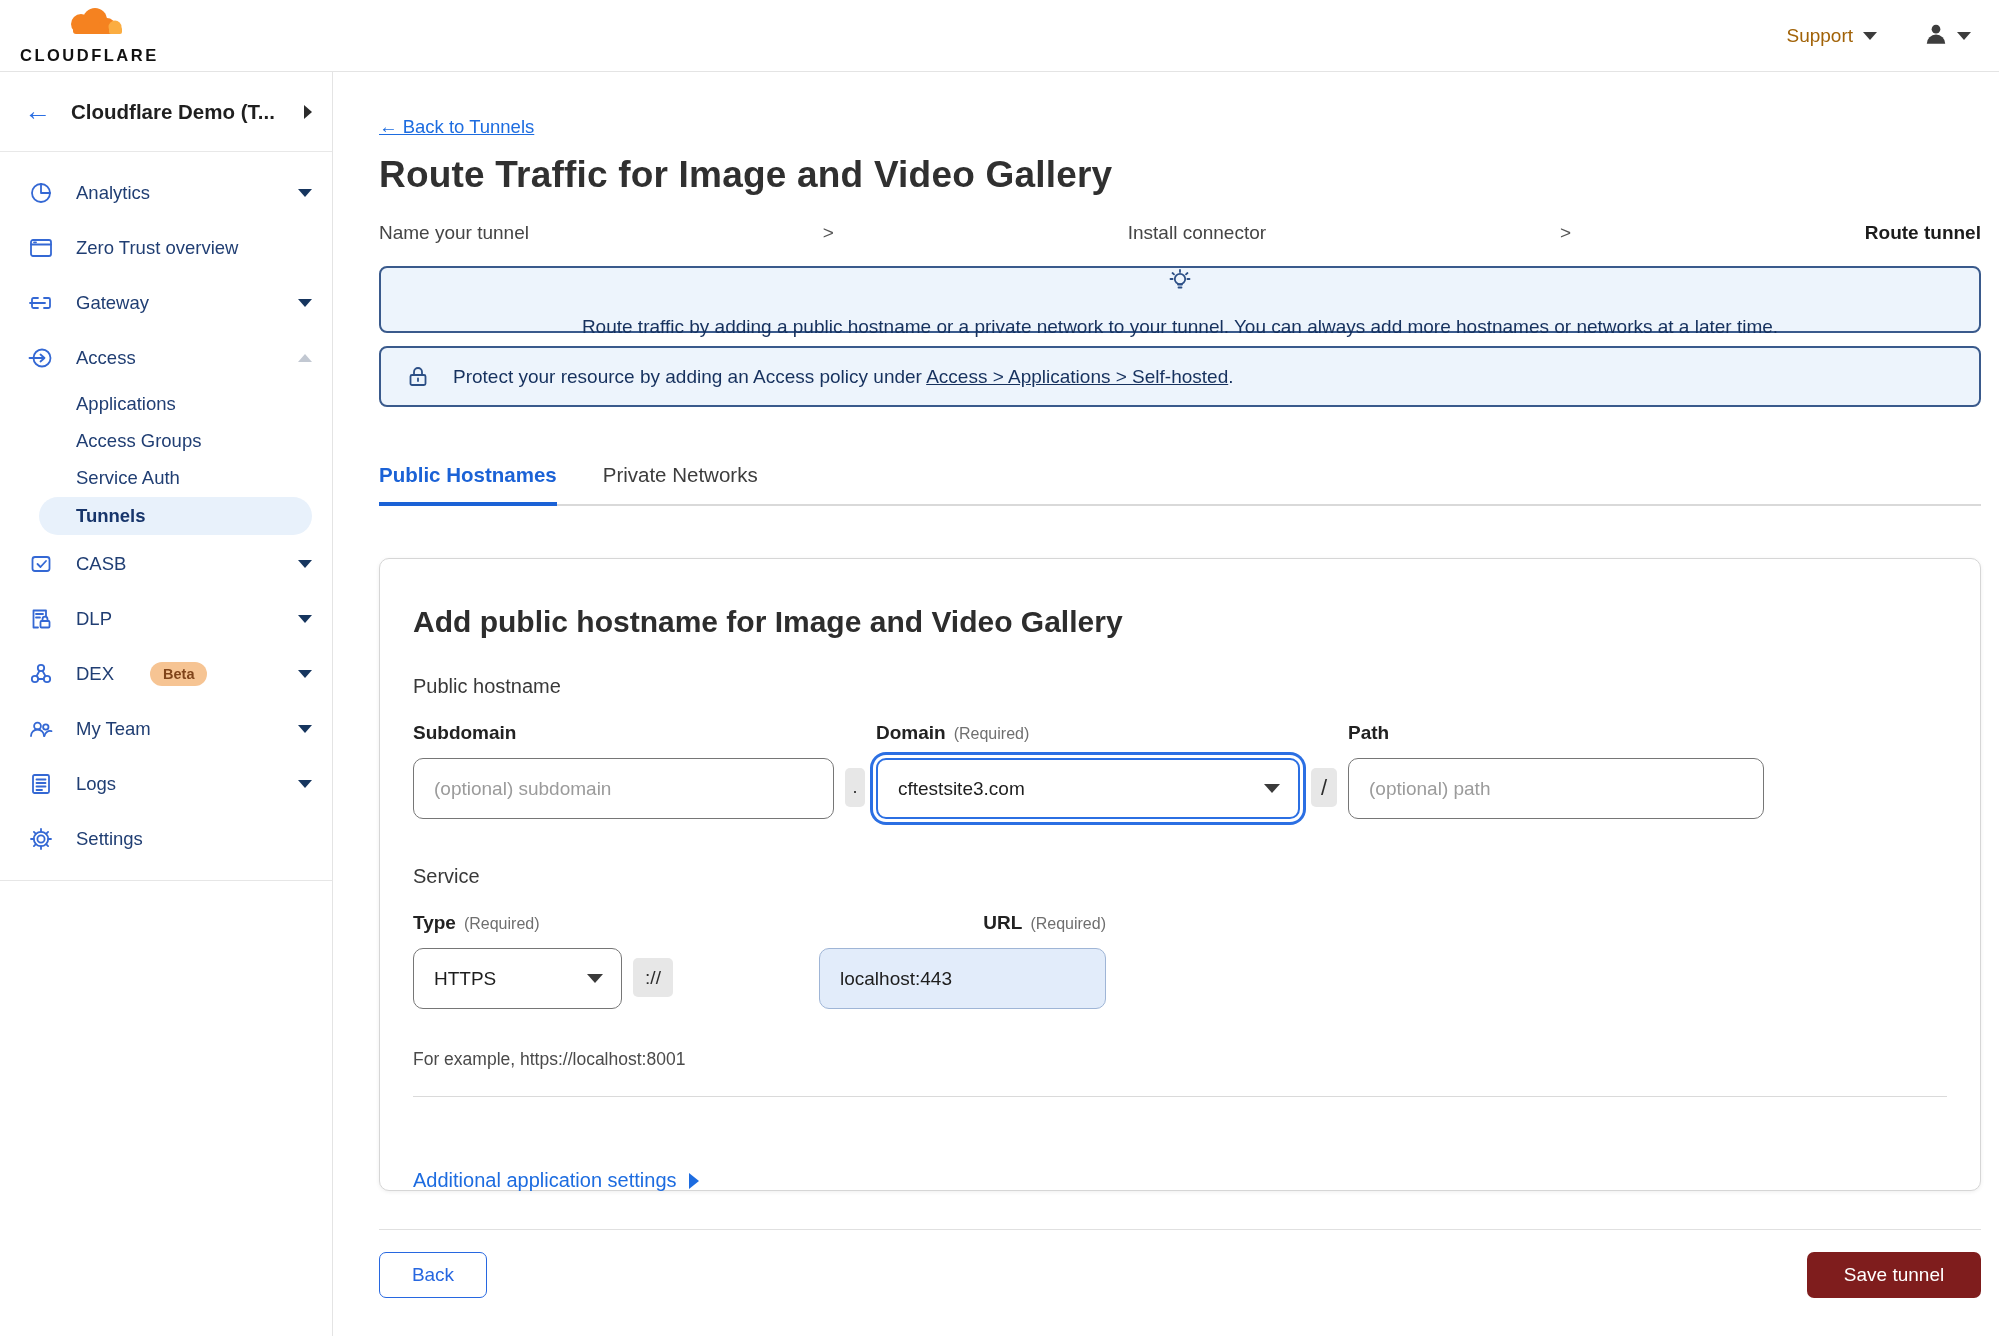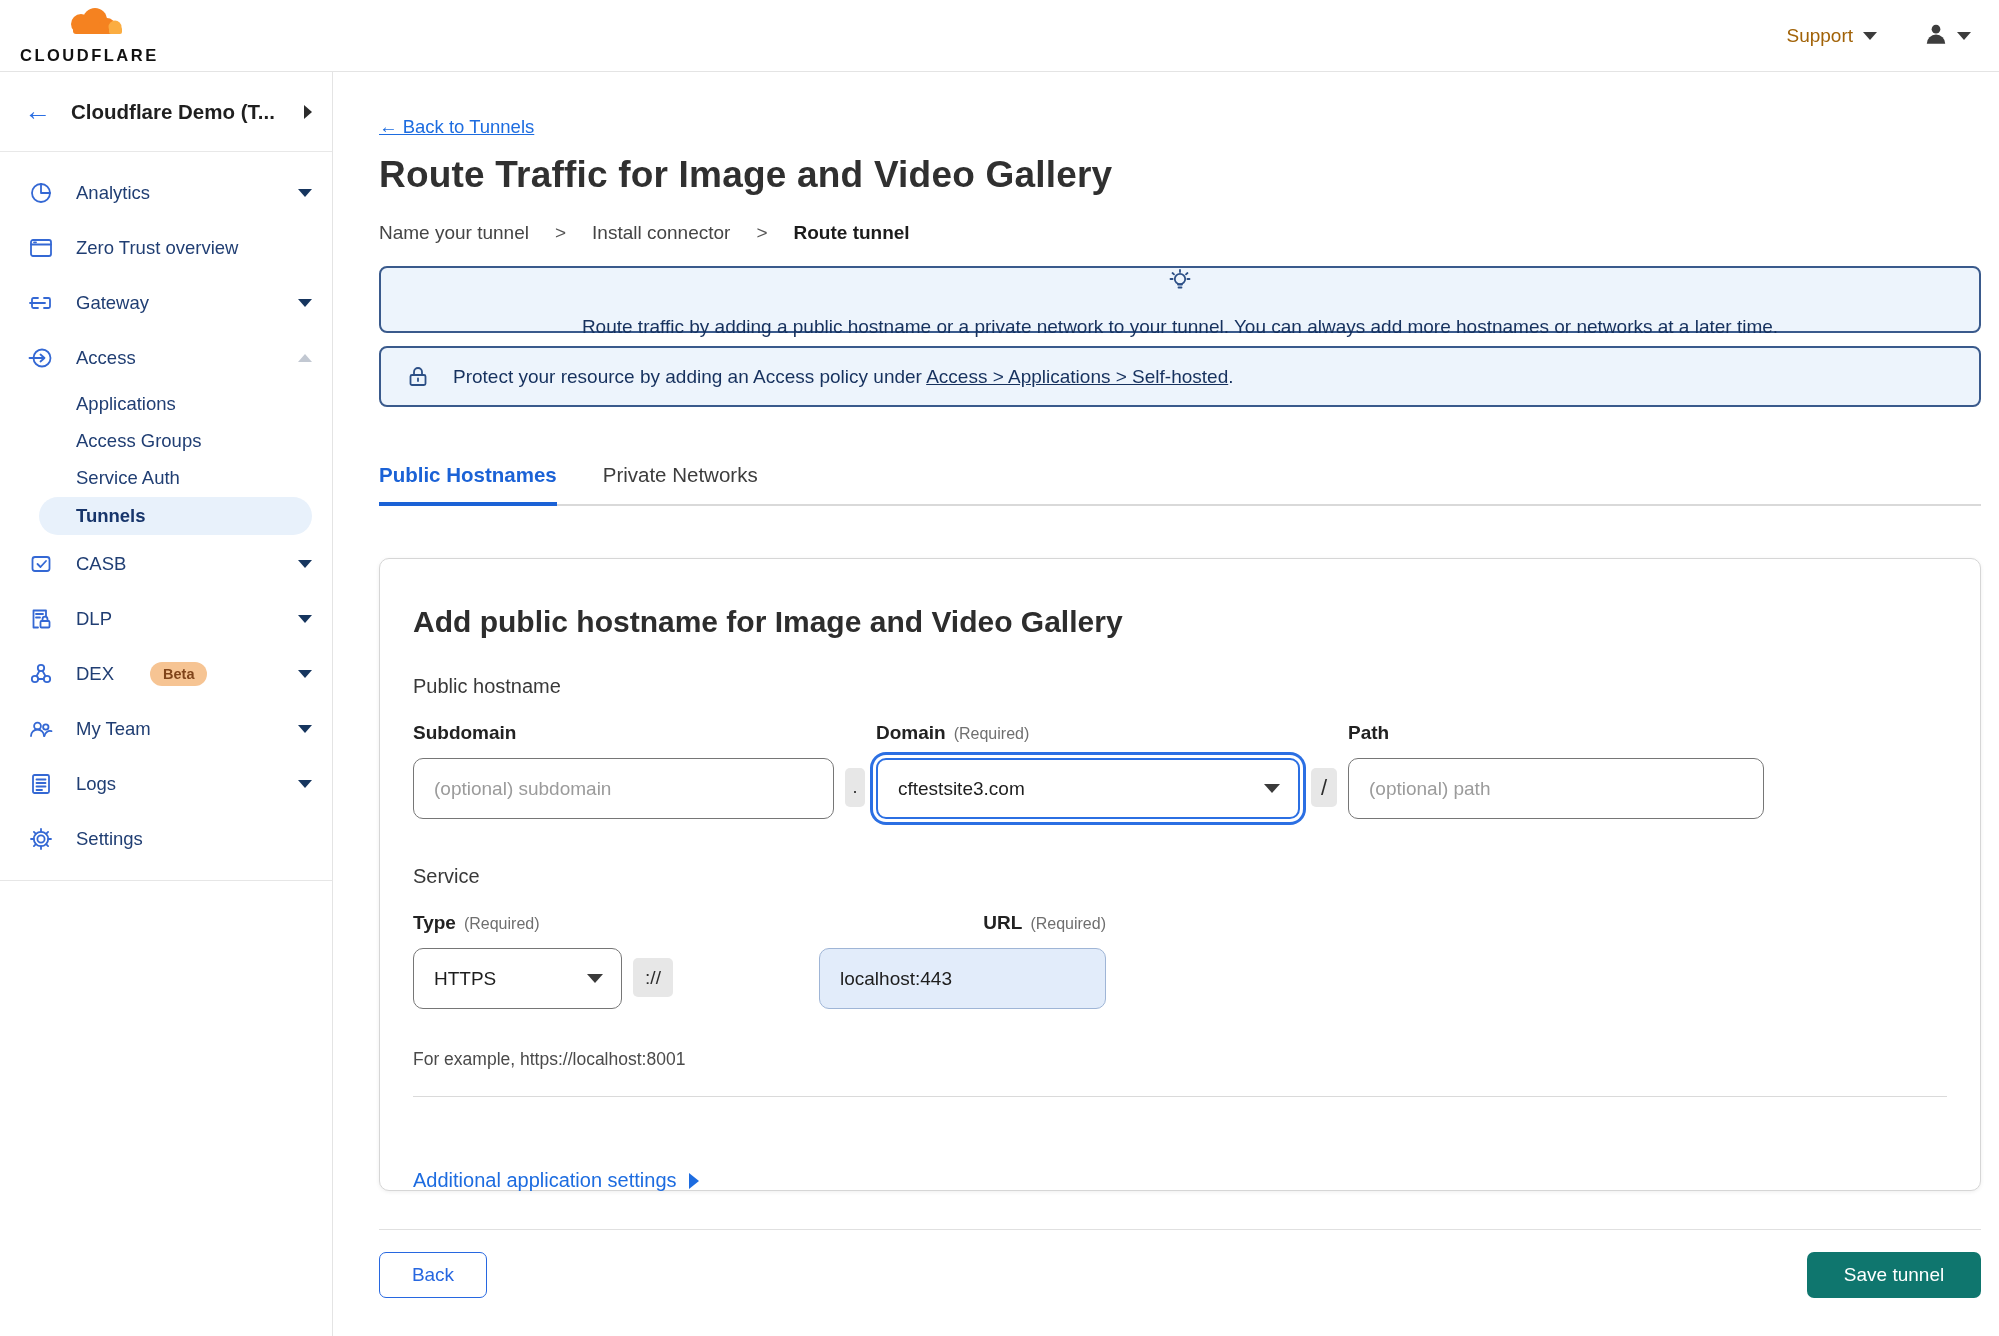--- a/index.html
+++ b/index.html
@@ -32,21 +32,21 @@
   .beta-badge { margin-left:14px; background:#f6c493; color:#80441a; font-size:14.5px; font-weight:600; padding:4px 13px; border-radius:13px; }
   .side-divider { margin-top:14px; border-top:1px solid #e6e6e6; }
   .icon-26 { width:26px; height:26px; flex:0 0 26px; }
   .icon-26 svg { display:block; }
 
   
   .main { position:absolute; top:72px; left:333px; right:0; bottom:0; padding:44px 0 0 46px; background:#fff; }
   .content { width:1602px; }
   .back-link { display:inline-block; color:#1d6ce0; font-size:18.5px; text-decoration:underline; cursor:pointer; }
   h1.page-title { margin-top:16px; font-size:37px; font-weight:700; color:#303030; letter-spacing:.2px; }
-  .breadcrumb { margin-top:26px; display:flex; align-items:center; gap:26px; font-size:19px; color:#454545; }
+  .breadcrumb { margin-top:26px; display:flex; align-items:center; gap:26px; font-size:19px; color:#454545;justify-content:space-between; }
   .breadcrumb .crumb { cursor:pointer; }
   .breadcrumb .sep { color:#555; }
   .breadcrumb .current { font-weight:700; color:#1c1c1c; }
 
   .banner { margin-top:22px; width:1602px; display:flex; align-items:center; gap:22px; background:#edf4fc; border:2px solid #3a5a8c; border-radius:8px; padding:0 24px; color:#16315e; font-size:19px; }
   .banner.tip { height:67px;flex-direction:column; }
   .banner.lock { margin-top:13px; height:61px; }
   .banner a { color:#16315e; text-decoration:underline; cursor:pointer; }
   .banner-icon { flex:0 0 26px; width:26px; height:26px; }
 
@@ -73,21 +73,21 @@
   .url-input { background:#e2ecfa; border-color:#9fb5d6; }
   .example { margin-top:40px; font-size:17.5px; color:#4a4a4a; }
   .card-divider { margin-top:26px; border-top:1.7px solid #dadada; }
   .addl { margin-top:72px; display:inline-flex; align-items:center; gap:12px; color:#1d6ce0; font-size:20px; cursor:pointer; }
   .addl .tri { width:0; height:0; border-top:8px solid transparent; border-bottom:8px solid transparent; border-left:10px solid #1d6ce0; }
 
   .foot-divider { margin-top:38px; width:1602px; border-top:1.7px solid #e0e0e0; }
   .btn-row { margin-top:22px; width:1602px; display:flex; justify-content:space-between; }
   .btn { height:46px; border-radius:7px; font-size:19px; display:flex; align-items:center; justify-content:center; cursor:pointer; font-family:"Liberation Sans",sans-serif; }
   .btn.secondary { width:108px; background:#fff; border:1.7px solid #2767e0; color:#2767e0; }
-  .btn.primary { width:174px; background:#0f766e; border:none; color:#fff; }
+  .btn.primary { width:174px; background:#7f1d1d; border:none; color:#fff; }
 
   .blue-stroke { stroke:#3468d4; fill:none; stroke-width:1.8; stroke-linecap:round; stroke-linejoin:round; }
   .navy-stroke { stroke:#2c4f86; fill:none; stroke-width:1.8; stroke-linecap:round; stroke-linejoin:round; }
 </style>
 </head>
 <body>
 
 <div class="app">
 
   <div class="topbar">

